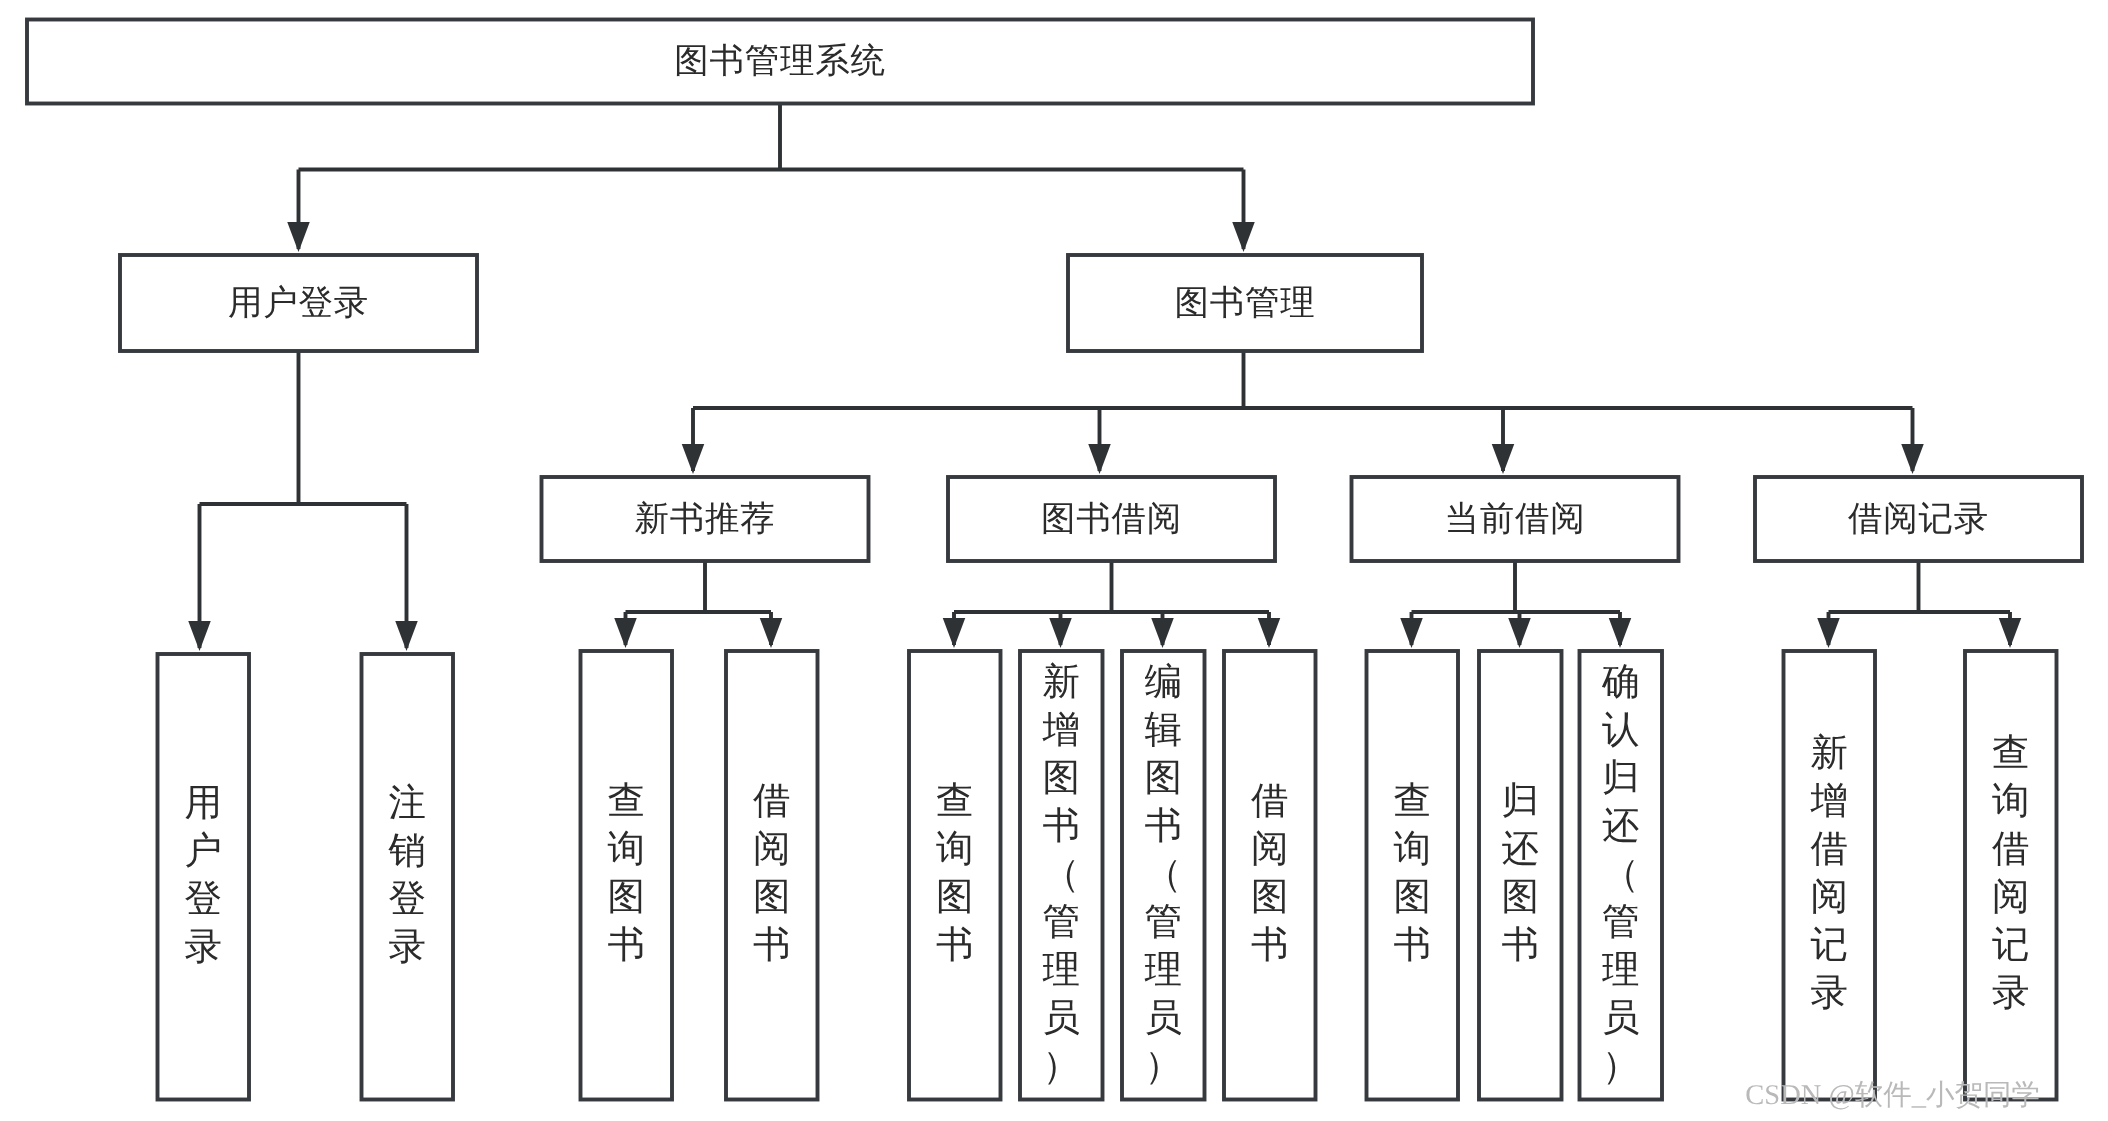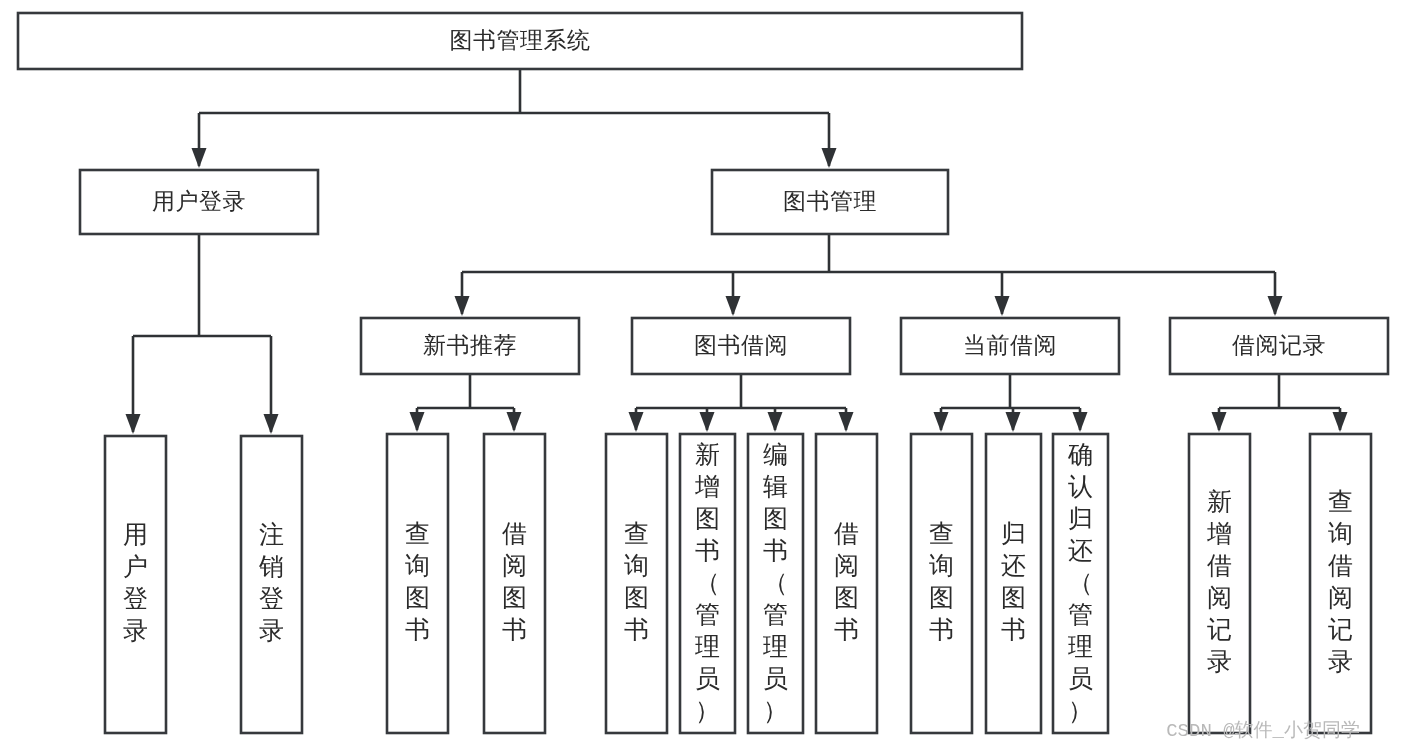--- a/index.html
+++ b/index.html
@@ -55,21 +55,21 @@
     stroke-linecap: butt;
   }
   .arrow-head {
     fill: #2f3235;
     stroke: none;
   }
   .watermark-text {
     position: absolute;
     right: 8px;
     bottom: 4px;
-    font-family: Liberation Mono, monospace;
+    font-family: Liberation Serif, serif;
     font-size: 19px;
     color: #b9b9b9;
     white-space: nowrap;
     user-select: none;
   }
 </style>
 </head>
 <body>
 
 <div id="diagram-root">

